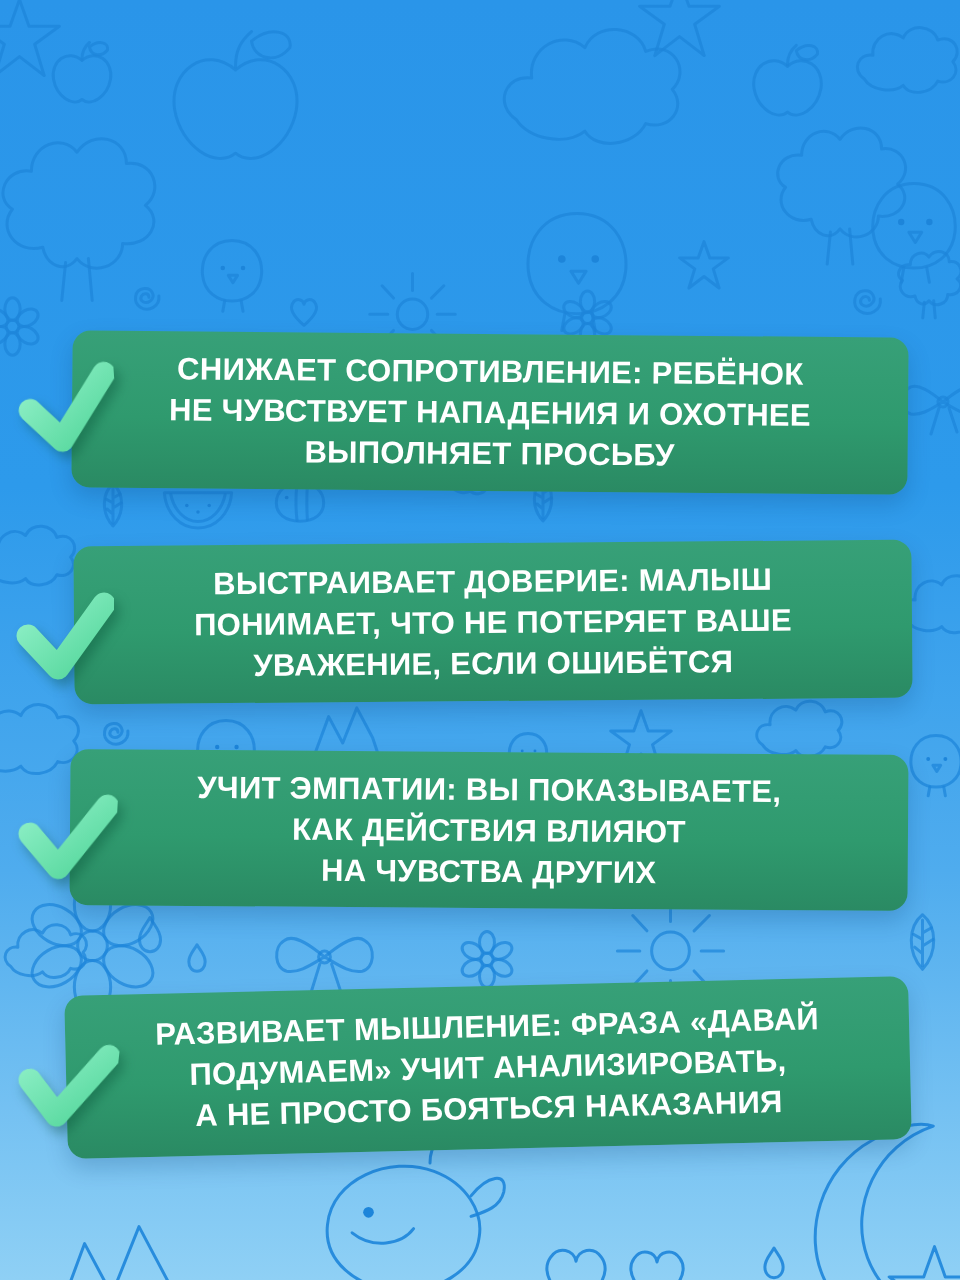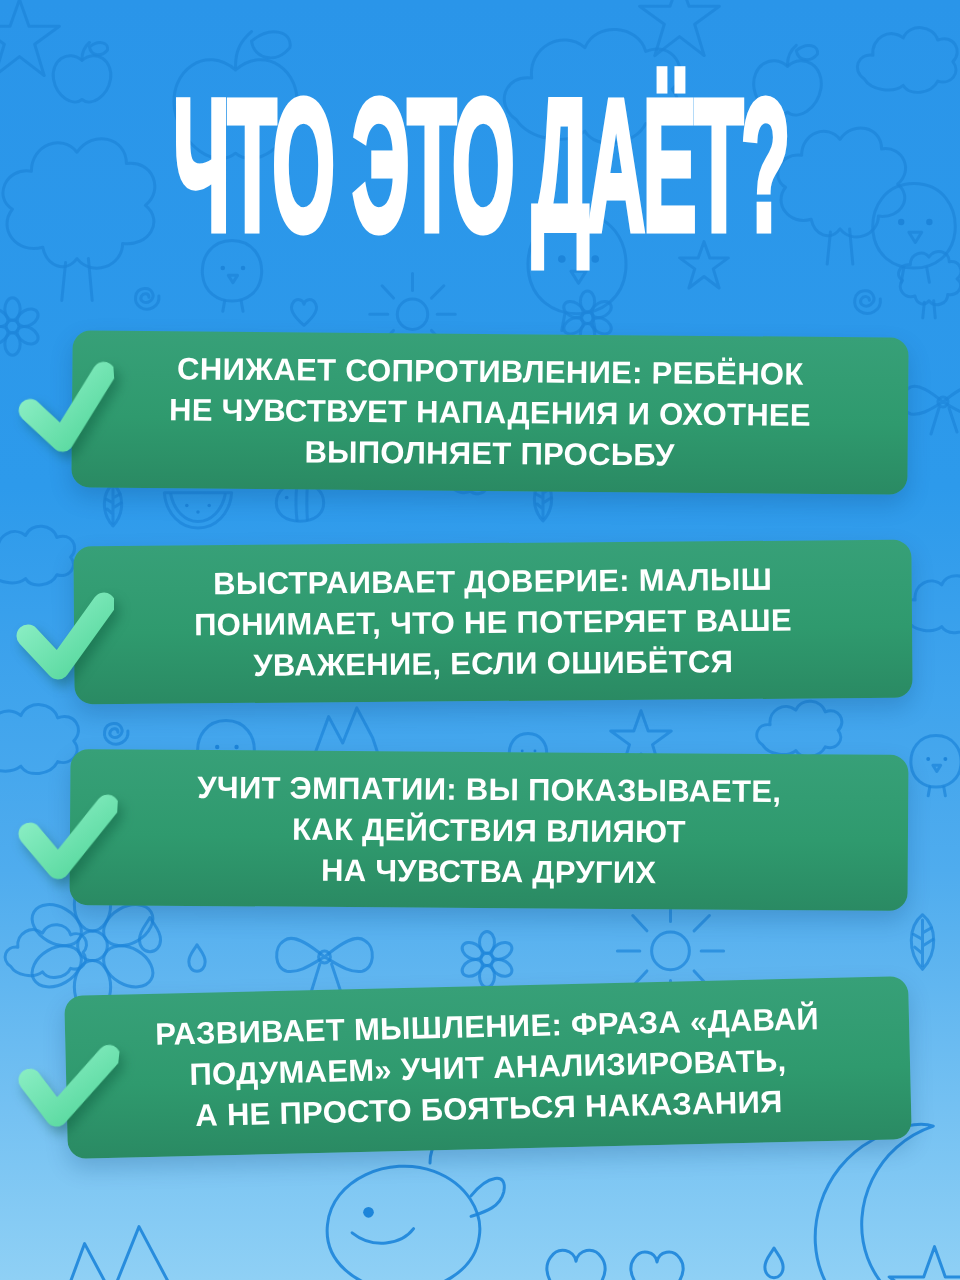--- a/index.html
+++ b/index.html
@@ -200,23 +200,20 @@
       <use href="#d-whale" x="192" y="1118" width="435" height="205"></use>
       <use href="#d-moon" x="792" y="1112" width="245" height="235"></use>
       <use href="#d-zigzag" x="2" y="1196" width="240" height="170"></use>
       <use href="#d-star" x="872" y="1238" width="125" height="108"></use>
       <use href="#d-heart" x="522" y="1228" width="108" height="98"></use>
       <use href="#d-heart" x="608" y="1232" width="98" height="88"></use>
       <use href="#d-drop" x="755" y="1238" width="38" height="52"></use>
     </g>
   </svg>
 
-  <div class="title-wrap">
-    <span class="title-text">ЧТО ЭТО ДАЁТ?</span>
-  </div>
 
   <section class="card card1">
     <div class="line">СНИЖАЕТ СОПРОТИВЛЕНИЕ: РЕБЁНОК</div>
     <div class="line">НЕ ЧУВСТВУЕТ НАПАДЕНИЯ И ОХОТНЕЕ</div>
     <div class="line">ВЫПОЛНЯЕТ ПРОСЬБУ</div>
   </section>
 
   <section class="card card2">
     <div class="line">ВЫСТРАИВАЕТ ДОВЕРИЕ: МАЛЫШ</div>
     <div class="line">ПОНИМАЕТ, ЧТО НЕ ПОТЕРЯЕТ ВАШЕ</div>

